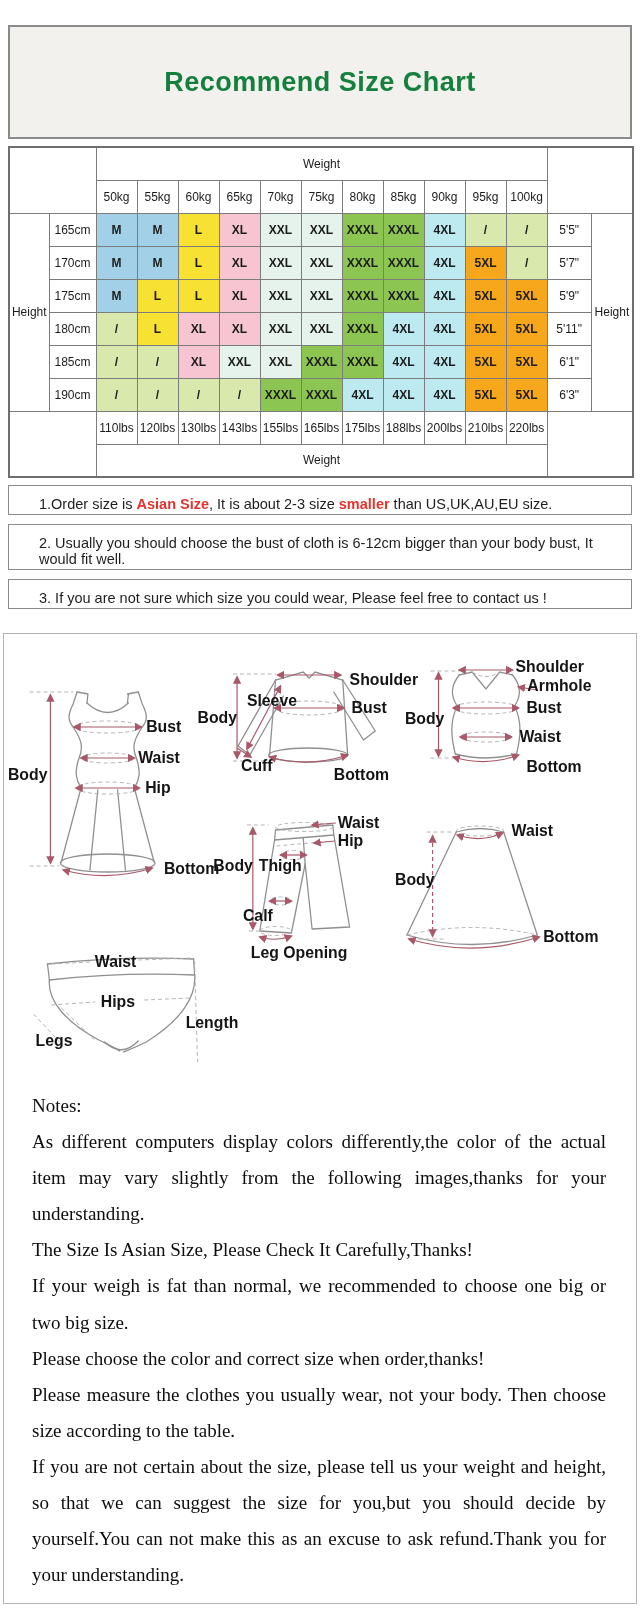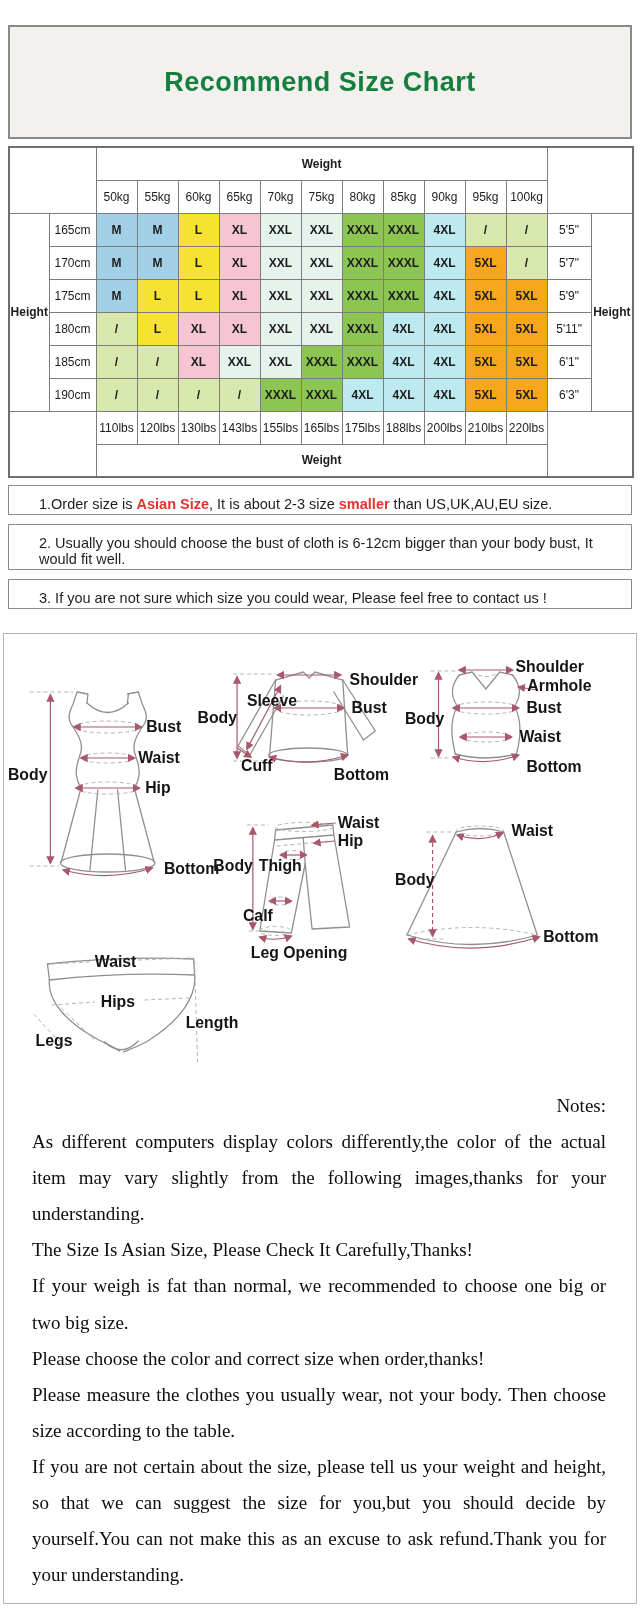--- a/index.html
+++ b/index.html
@@ -14,41 +14,41 @@
   .sheet{width:640px;}
 
   
   .top-section{padding:25px 8px 0;}
   .title-box{border:2px solid #8a8a8a;background:#f2f1ee;height:114px;display:flex;align-items:center;justify-content:center;}
   .title-box h1{margin:0;font-size:27px;font-weight:bold;color:#15803d;letter-spacing:.5px;}
 
   table.size-table{border-collapse:collapse;table-layout:fixed;width:624px;margin-top:7px;border:2px solid #6e6e6e;}
   table.size-table td{border:1px solid #7c7c7c;text-align:center;vertical-align:middle;font-size:12px;padding:0;color:#1c1c1c;overflow:hidden;white-space:nowrap;}
   table.size-table tr{height:33px;}
-  td.bold{font-weight:bold;font-size:13px;color:#111;}
+  td.bold{font-weight:normal;font-size:13px;color:#111;}
   td.size-cell{font-weight:bold;color:#2e4152;font-size:12.5px;}
   td.corner{background:#fff;}
 
   .note-box{border:1px solid #8a8a8a;margin-top:9px;padding:10px 10px 2px 30px;font-size:14.5px;color:#1e1e1e;}
   .note-box.first{margin-top:7px;}
   .accent{color:var(--accent);font-weight:bold;}
 
   
   .lower-box{margin:24px 3px 3px;border:1px solid #b5b5b5;background:#fff;}
   .diagram{position:relative;height:450px;}
   .diagram svg{display:block;width:100%;height:450px;}
   .g-outline{fill:none;stroke:var(--outline);stroke-width:1.3;stroke-linecap:round;}
   .g-dash{fill:none;stroke:var(--dash);stroke-width:1;stroke-dasharray:4 3;}
   .g-red{fill:none;stroke:var(--measure);stroke-width:1.2;}
   .g-reddash{fill:none;stroke:var(--measure);stroke-width:1.2;stroke-dasharray:4 3;}
   .diagram text{font-family:"Liberation Sans",sans-serif;font-size:16px;font-weight:bold;fill:#141414;}
 
   .notes{padding:4px 30px 10px 28px;font-family:"Liberation Serif",serif;font-size:19px;color:#0d0d0d;}
   .notes p{margin:0;line-height:1.9;text-align:justify;}
-  .notes .notes-head{text-align:right;}
+  .notes .notes-head{text-align:left;}
 </style>
 </head>
 <body>
 
 <div class="sheet">
 
   <div class="top-section">
 
     <div class="title-box">
       <h1>Recommend Size Chart</h1>

